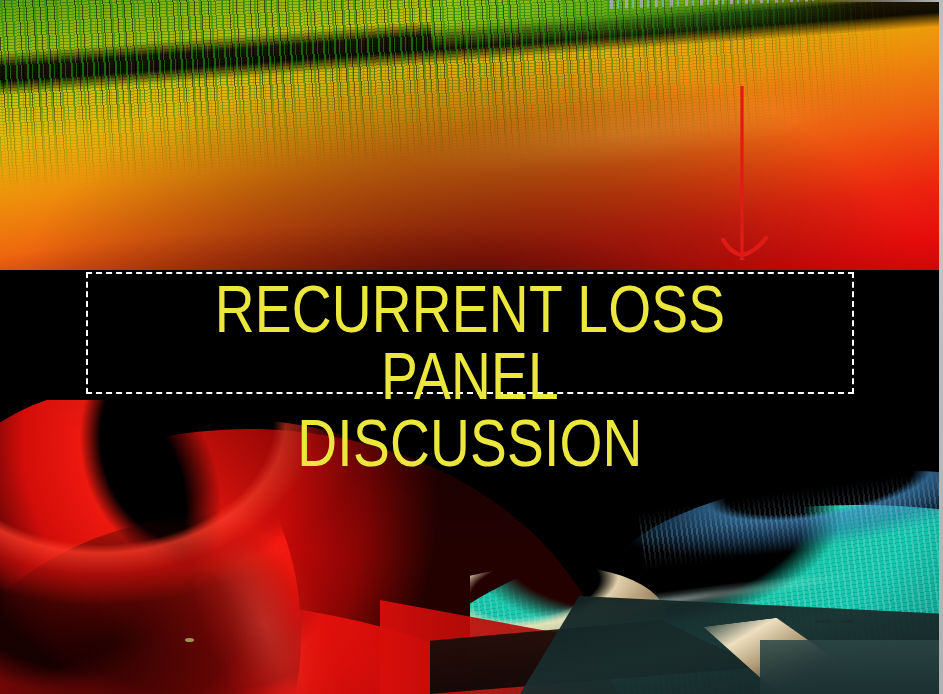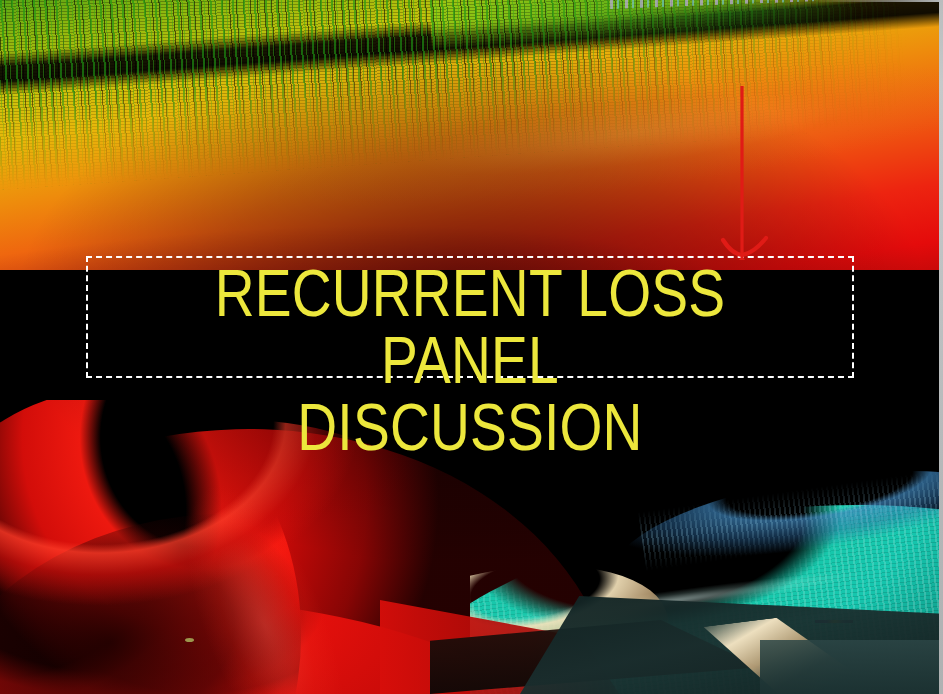--- a/index.html
+++ b/index.html
@@ -462,21 +462,21 @@
     display: block;
     width: 80px;
     height: 186px;
     overflow: visible;
   }
 
   
   .title-box {
     position: absolute;
     left: 86px;
-    top: 256px;
+    top: 272px;
     width: 768px;
     height: 122px;
     border: 2px dashed #ffffff;
     box-sizing: border-box;
     z-index: 20;
     display: flex;
     align-items: flex-start;
     justify-content: center;
   }
   .title-text {

